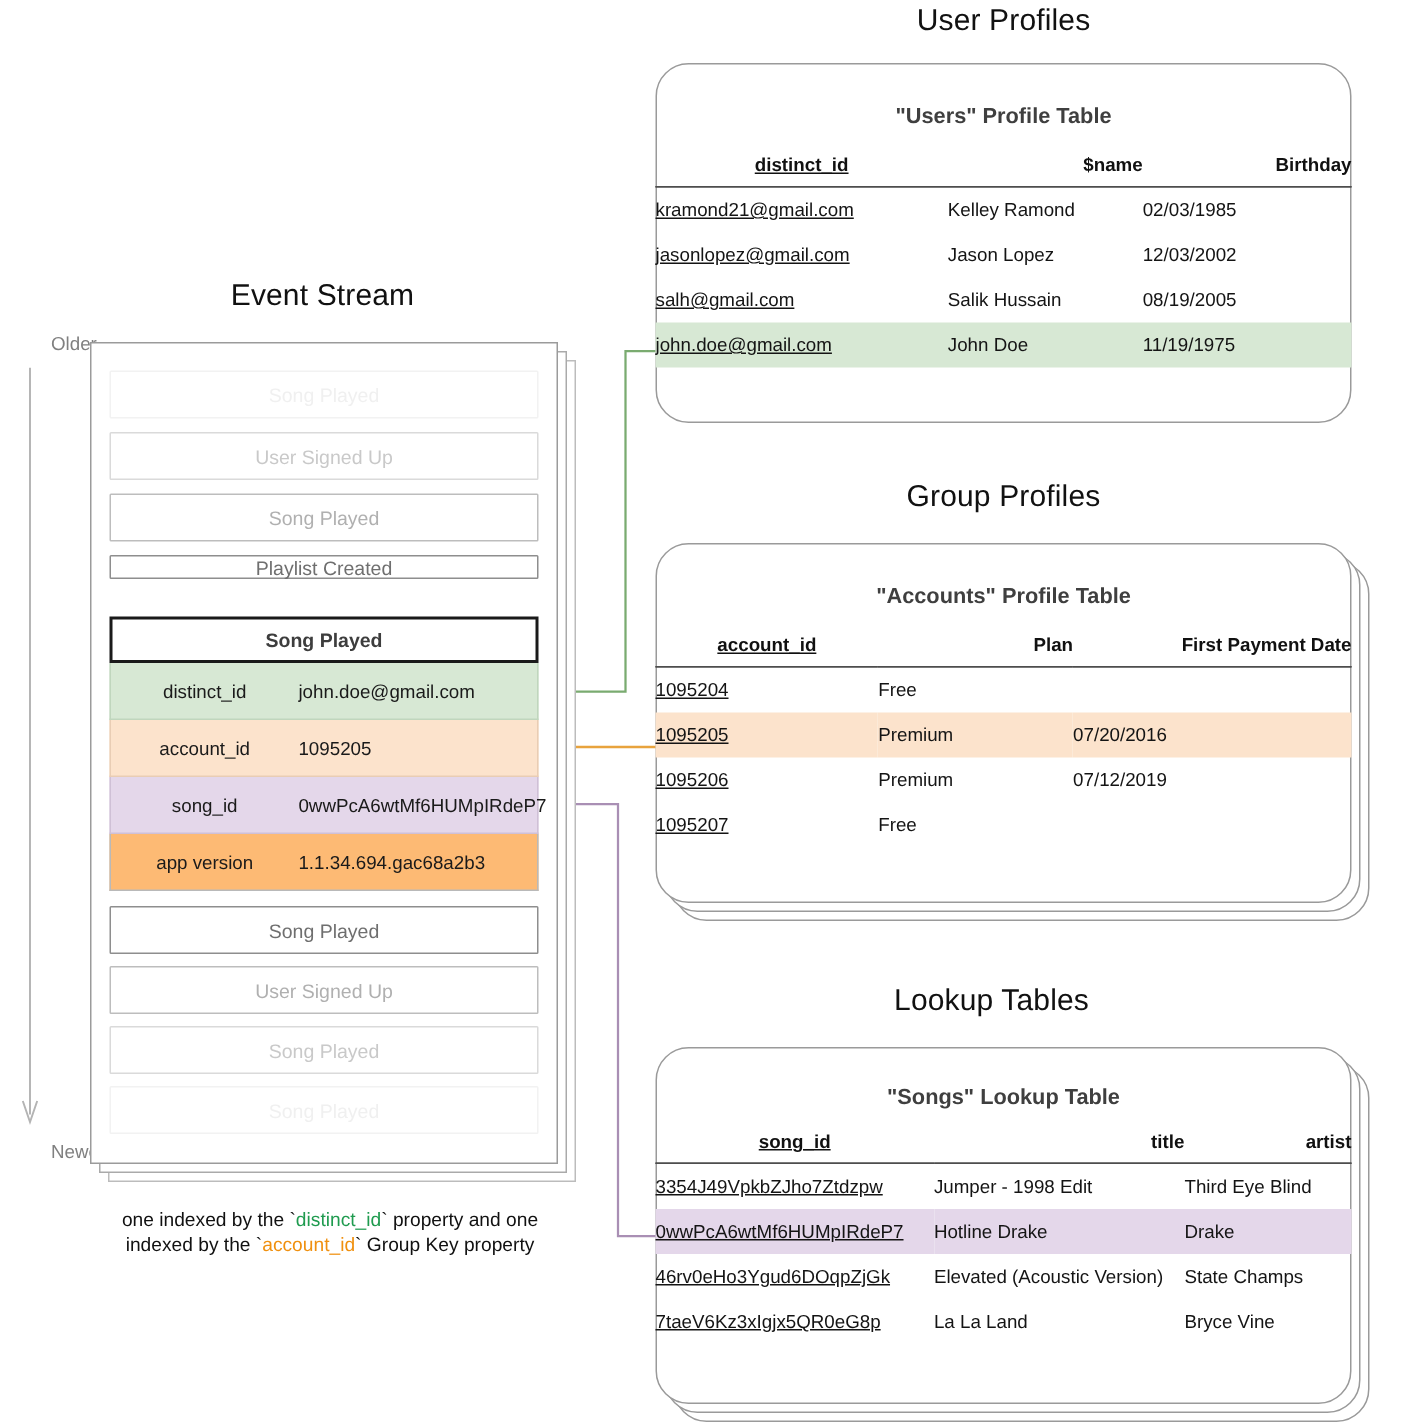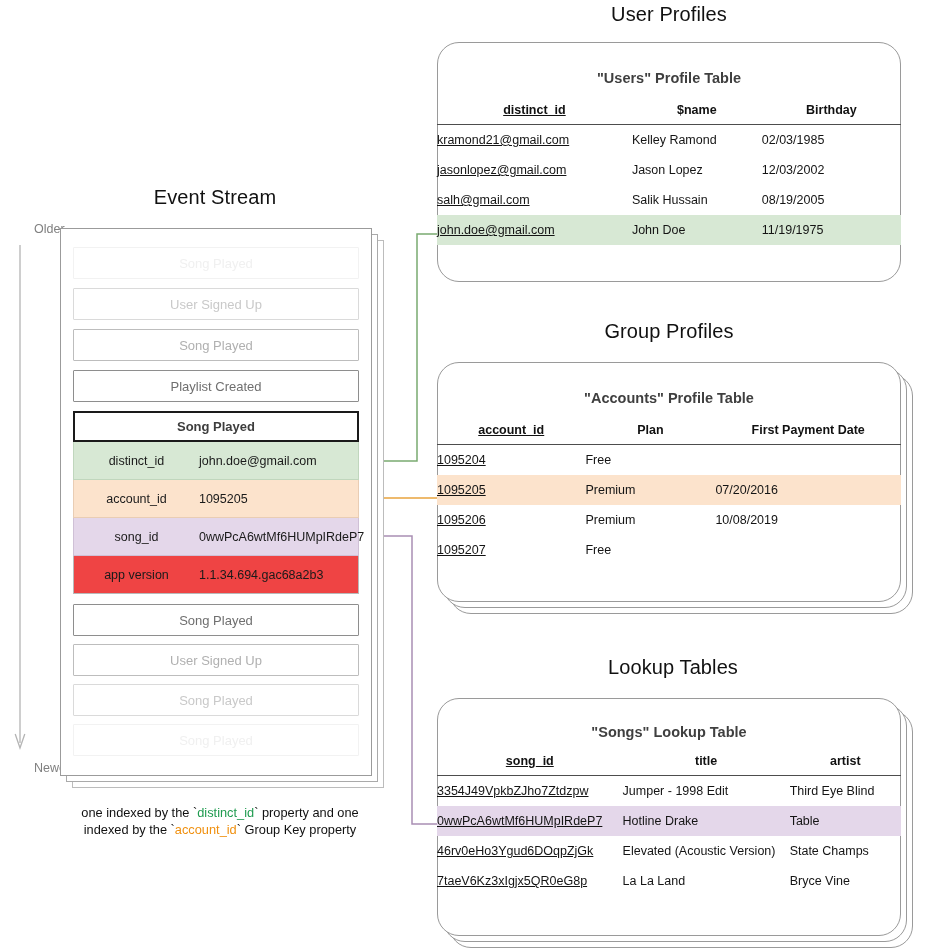--- a/index.html
+++ b/index.html
@@ -41,21 +41,21 @@
     font-size:14.5px;
     font-weight:700;
     color:#3f3f3f;
     margin:0;
   }
   table.grid{border-collapse:collapse;width:100%;table-layout:fixed;}
   table.grid th{
     font-size:12.5px;
     font-weight:700;
     color:#111;
-    text-align:center;
+    text-align:right;
     padding:0 0 7px 0;
     white-space:nowrap;
   }
   table.grid th.k{text-decoration:underline;text-align:center;}
   table.grid tr.head-rule td{border-bottom:1.3px solid #4d4d4d;padding:0;height:0;}
   table.grid td{
     font-size:12.5px;
     color:#141414;
     padding:8px 0;
     white-space:nowrap;
@@ -103,21 +103,21 @@
     border-top:none;
     height:38px;
     display:flex;align-items:center;
     font-size:12.5px;color:#1a1a1a;
   }
   .prow .pk{width:44%;text-align:center;}
   .prow .pv{width:56%;text-align:left;}
   .prow.g{background:#d7e8d4;border-color:#c0d6bd;}
   .prow.o{background:#fce3cc;border-color:#e9cdb4;}
   .prow.p{background:#e4d7ea;border-color:#cfc0d6;}
-  .prow.w{background:#ef4444;border-color:#b9b9b9;}
+  .prow.w{background:#fdba74;border-color:#b9b9b9;}
 
   
   .axis-label{font-size:12.5px;color:#808080;white-space:nowrap;margin-left:32px;}
 
   
   .caption{
     position:absolute;
     text-align:center;
     font-size:12.8px;
     line-height:16.5px;
@@ -167,21 +167,21 @@
 
 <div class="evt f1" style="left:73px;top:247px;width:286px;height:32px;">
   <span>Song Played</span>
 </div>
 <div class="evt f2" style="left:73px;top:288px;width:286px;height:32px;">
   <span>User Signed Up</span>
 </div>
 <div class="evt f3" style="left:73px;top:329px;width:286px;height:32px;">
   <span>Song Played</span>
 </div>
-<div class="evt f4" style="left:73px;top:370px;width:286px;height:32px;">
+<div class="evt f4" style="left:73px;top:370px;width:286px;height:16px;">
   <span>Playlist Created</span>
 </div>
 
 <div class="evtcard" style="left:73px;top:411px;width:286px;">
   <div class="hdr">
     <span>Song Played</span>
   </div>
   <div class="prow g">
     <span class="pk">distinct_id</span>
     <span class="pv">john.doe@gmail.com</span>
@@ -303,33 +303,33 @@
           <td></td>
         </tr>
         <tr class="hl-orange">
           <td class="k">1095205</td>
           <td>Premium</td>
           <td>07/20/2016</td>
         </tr>
         <tr>
           <td class="k">1095206</td>
           <td>Premium</td>
-          <td>10/08/2019</td>
+          <td>07/12/2019</td>
         </tr>
         <tr>
           <td class="k">1095207</td>
           <td>Free</td>
           <td></td>
         </tr>
       </tbody>
     </table>
   </div>
 </div>
 
-<div class="abs section-title" style="left:441px;top:656px;width:464px;">Lookup Tables</div>
+<div class="abs section-title" style="left:429px;top:656px;width:464px;">Lookup Tables</div>
 
 <div class="cardstack" style="left:437px;top:698px;width:480px;height:255px;">
   <div class="sheet" style="left:12px;top:12px;width:464px;height:238px;"></div>
   <div class="sheet" style="left:6px;top:6px;width:464px;height:238px;"></div>
   <div class="sheet top" style="left:0;top:0;width:464px;height:238px;"></div>
 </div>
 
 <div class="abs" style="left:437px;top:698px;width:464px;height:238px;">
   <div class="ptable" style="padding:26px 0 0 0;">
     <div class="tbl-title">"Songs" Lookup Table</div>
@@ -351,21 +351,21 @@
       </thead>
       <tbody>
         <tr>
           <td class="k">3354J49VpkbZJho7Ztdzpw</td>
           <td>Jumper - 1998 Edit</td>
           <td>Third Eye Blind</td>
         </tr>
         <tr class="hl-purple">
           <td class="k">0wwPcA6wtMf6HUMpIRdeP7</td>
           <td>Hotline Drake</td>
-          <td>Table</td>
+          <td>Drake</td>
         </tr>
         <tr>
           <td class="k">46rv0eHo3Ygud6DOqpZjGk</td>
           <td>Elevated (Acoustic Version)</td>
           <td>State Champs</td>
         </tr>
         <tr>
           <td class="k">7taeV6Kz3xIgjx5QR0eG8p</td>
           <td>La La Land</td>
           <td>Bryce Vine</td>

